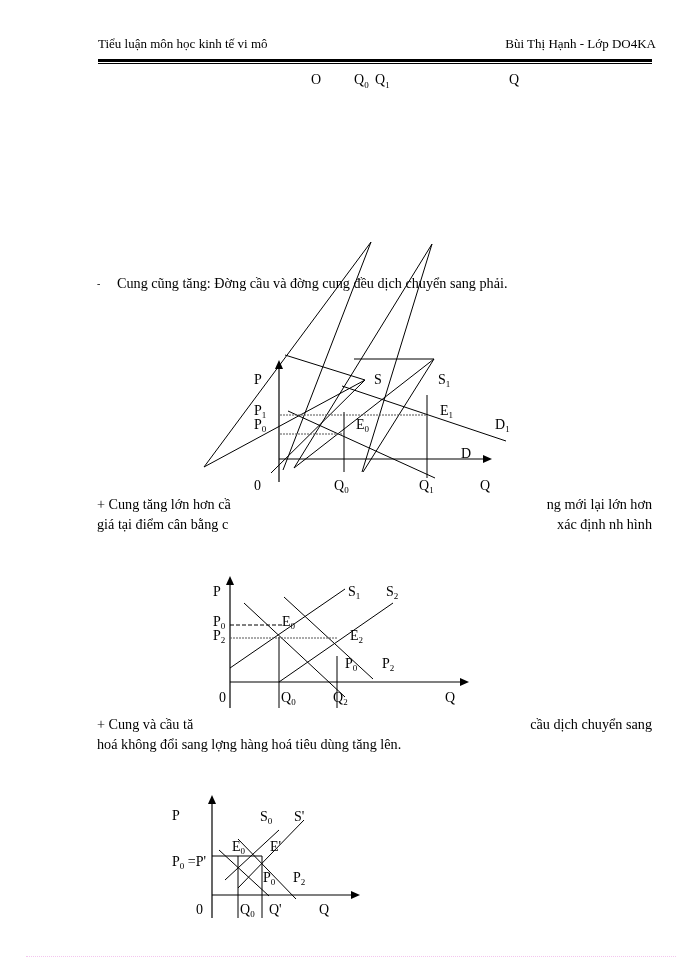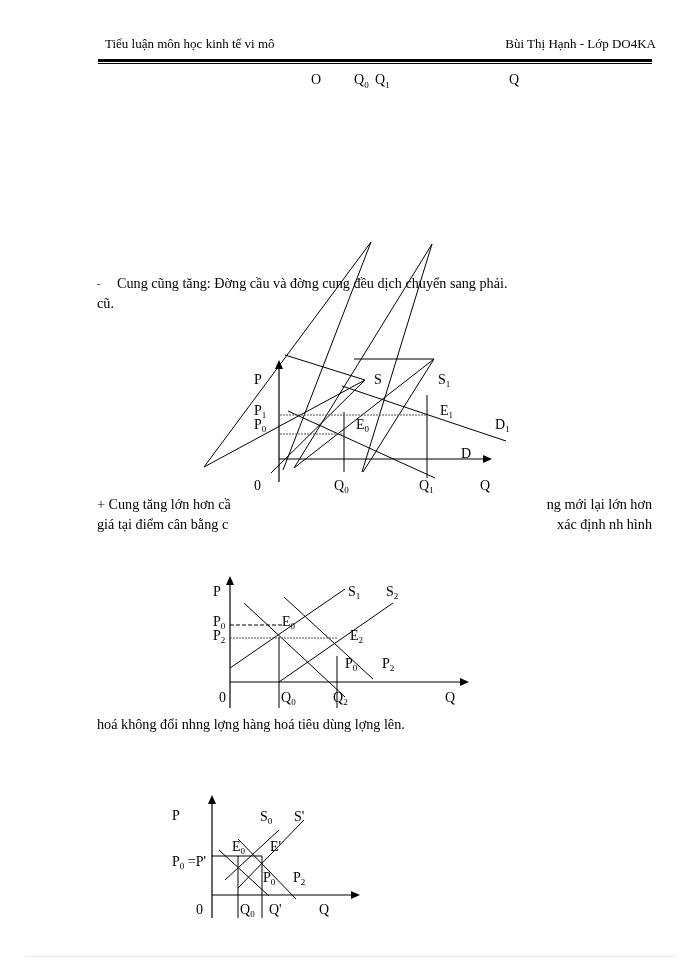--- a/index.html
+++ b/index.html
@@ -1,19 +1,19 @@
 <!DOCTYPE html>
 <html><head>
 <meta charset="utf-8">
 <style>
   html, body { margin:0; padding:0; background:#fff; }
   body { width:700px; height:960px; position:relative; overflow:hidden;
          font-family:"Liberation Serif","DejaVu Serif",serif; color:#000; }
   .hdr { position:absolute; top:36px; font-size:13px; }
-  .hdr-left { left:105px; }
+  .hdr-left { left:98px; }
   .hdr-right { right:44px; }
   .rule1 { position:absolute; left:98px; width:554px; top:59px; height:3px; background:#000; }
   .rule2 { position:absolute; left:98px; width:554px; top:63px; height:1px; background:#000; }
   .lbl { position:absolute; font-size:14px; line-height:14px; }
   .para { position:absolute; left:97px; width:555px; font-size:14.2px; line-height:19.6px; text-align:justify; }
   .para .ln { display:block; white-space:nowrap; }
   .just { text-align:justify; text-align-last:justify; white-space:normal !important; }
   svg { position:absolute; left:0; top:0; overflow:visible; }
   svg text { font-family:"Liberation Serif","DejaVu Serif",serif; font-size:14px; fill:#000; }
   svg tspan.sub { font-size:9px; }
@@ -30,30 +30,30 @@
 <div class="lbl" style="left:311px;top:73px;">O</div>
 <div class="lbl" style="left:354px;top:73px;"><span>Q</span><sub style="font-size:9px">0</sub></div>
 <div class="lbl" style="left:375px;top:73px;"><span>Q</span><sub style="font-size:9px">1</sub></div>
 <div class="lbl" style="left:509px;top:73px;">Q</div>
 
 <div class="para" style="top:274px;">
   <span class="ln"><span style="display:inline-block;width:20px;font-size:10px;vertical-align:top;">-</span><span>Cung cũng tăng: Đờng   cầu và đờng   cung đều dịch chuyển sang phải.</span></span>
 </div>
 
 <div class="para" style="top:294px;">
-  <span class="ln">cũ.</span>
 </div>
 
 <div class="para" style="top:495px;">
   <span class="ln"><span>+ Cung tăng lớn hơn cầ</span><span style="float:right">ng mới  lại lớn hơn</span></span>
   <span class="ln"><span>giá tại điểm cân bằng c</span><span style="float:right">xác định nh   hình</span></span>
 </div>
 
 <div class="para" style="top:715px;">
-  <span class="ln">hoá không đổi nhng   lợng   hàng hoá tiêu dùng lợng lên.</span>
+  <span class="ln"><span>+ Cung và cầu tă</span><span style="float:right">cầu dịch chuyển sang</span></span>
+  <span class="ln">hoá không đổi sang   lợng   hàng hoá tiêu dùng tăng lên.</span>
 </div>
 
 <svg width="700" height="960">
   <g stroke="#000" stroke-width="1" fill="none">
 
     <line x1="371" y1="242" x2="204" y2="467"></line>
     <line x1="371" y1="242" x2="283" y2="470"></line>
     <line x1="432" y1="244" x2="294" y2="468"></line>
     <line x1="432" y1="244" x2="362" y2="472"></line>
     <line x1="285" y1="355" x2="365" y2="380"></line>

